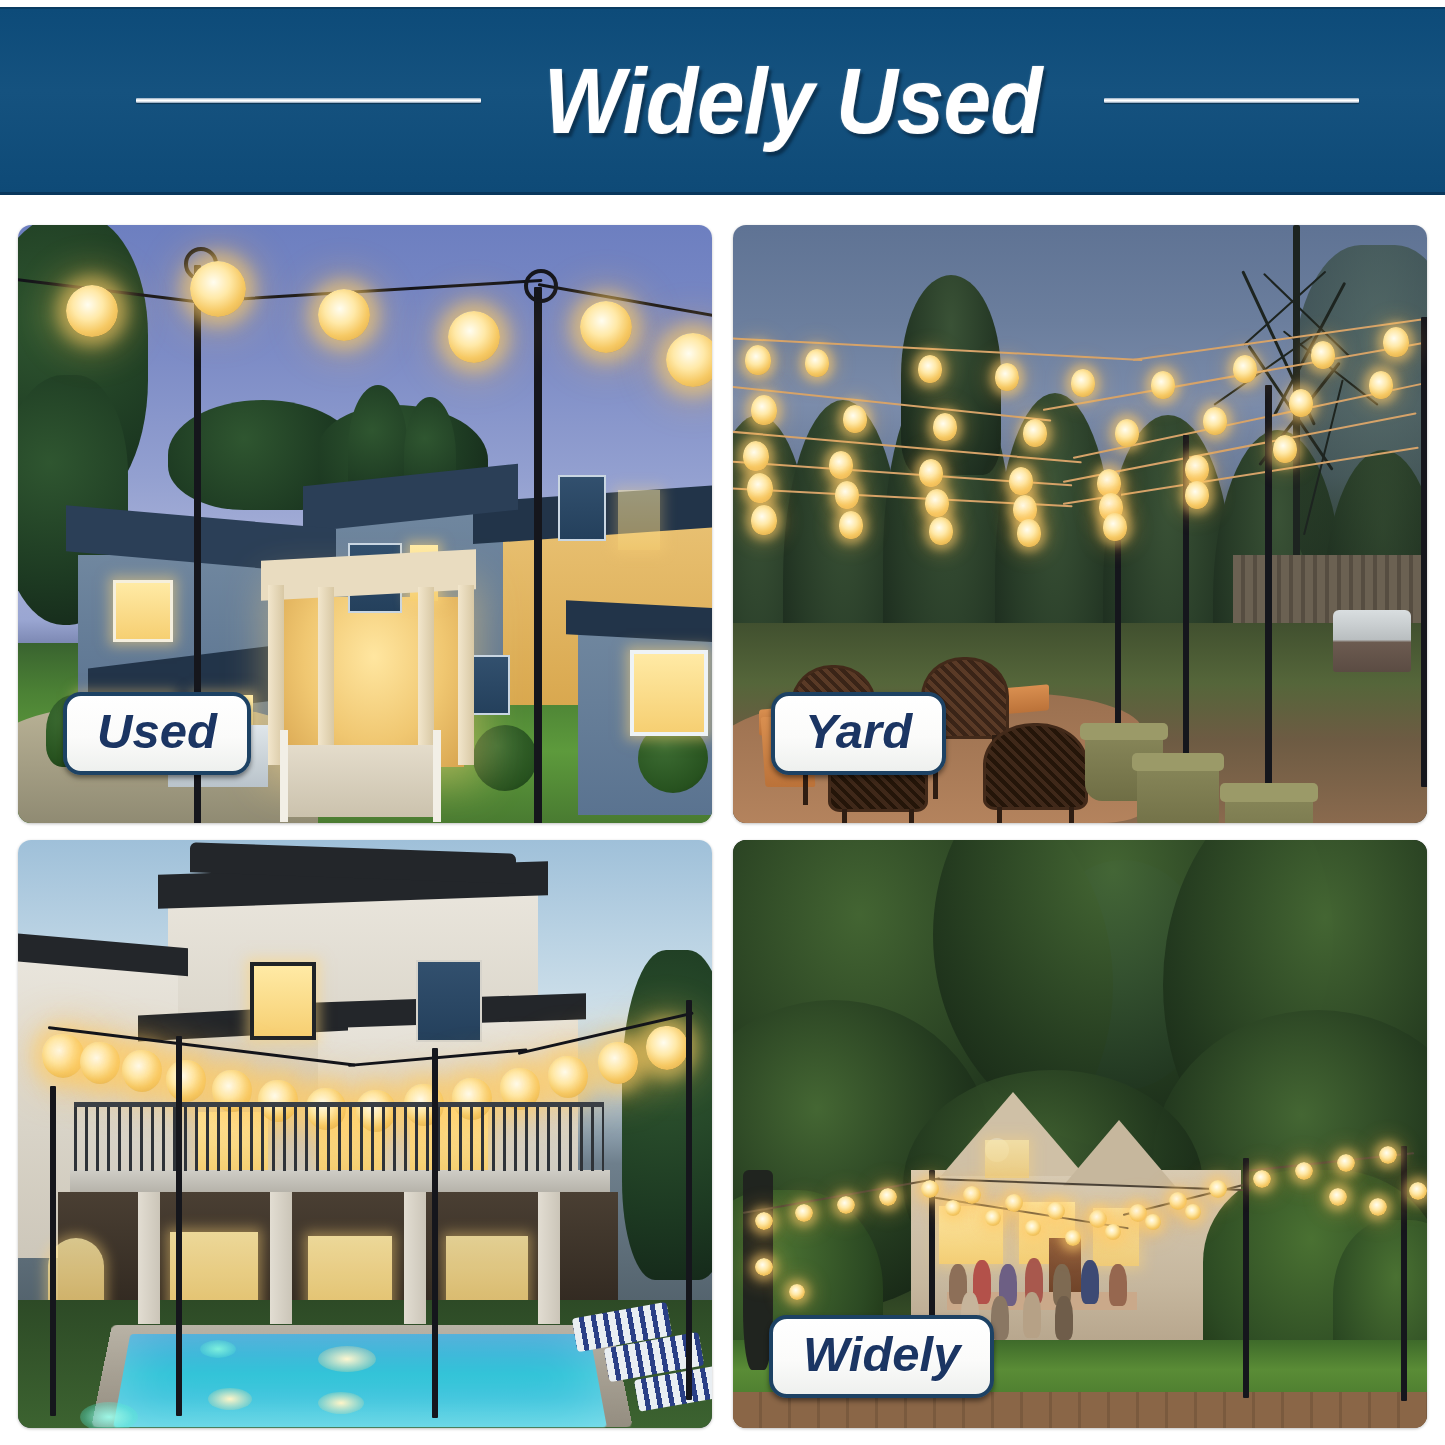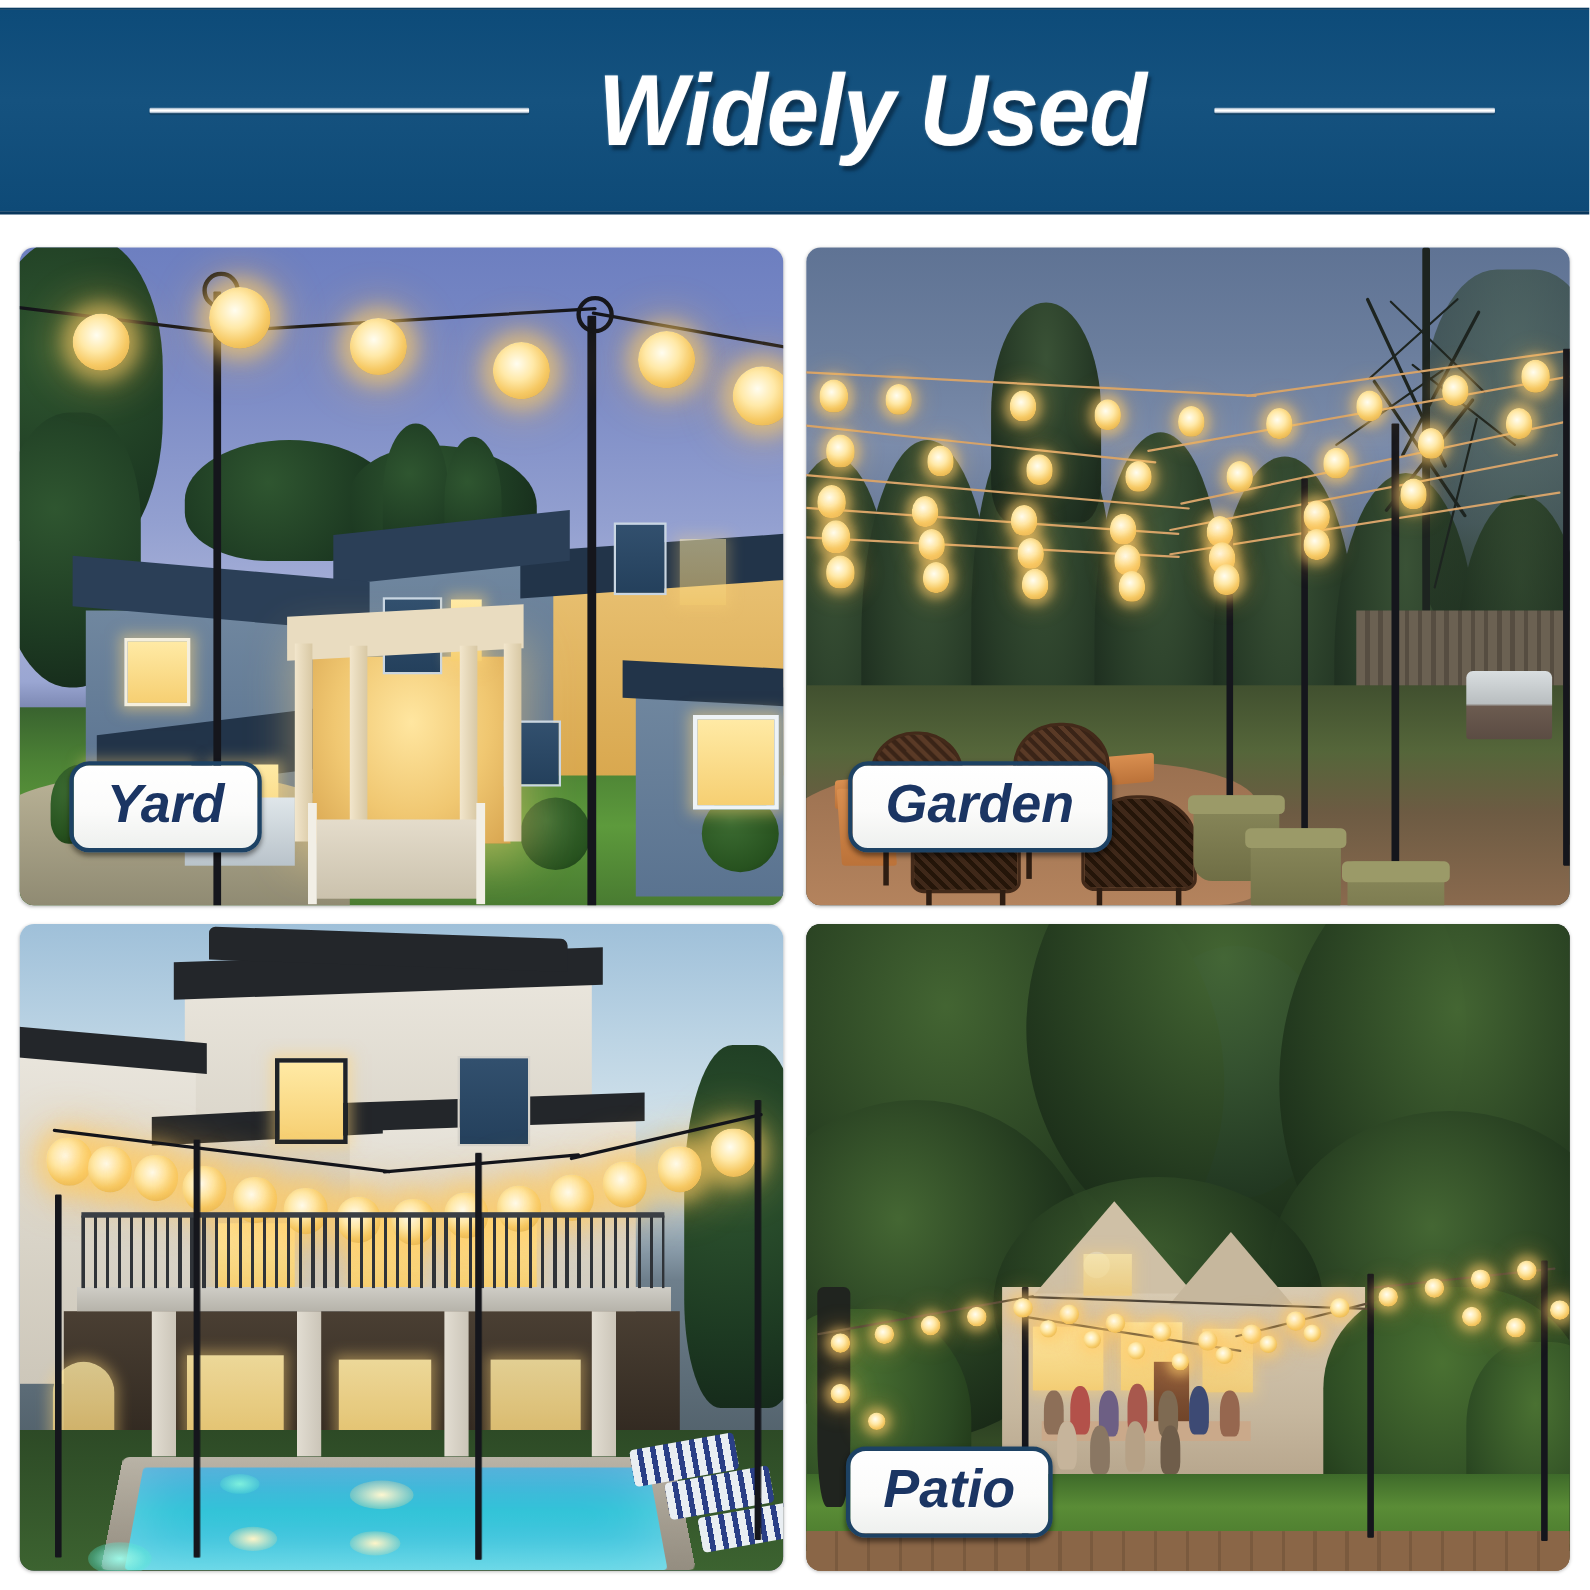--- a/index.html
+++ b/index.html
@@ -240,21 +240,21 @@
       <div class="bulb" style="left:562px;top:78px;width:52px;">
           <b></b>
           <i style="height:52px;"></i>
         </div>
       <div class="bulb" style="left:648px;top:110px;width:54px;">
           <b></b>
           <i style="height:54px;"></i>
         </div>
 
       <div class="chip chip-yard">
-        <span>Yard</span>
+        <span>Used</span>
       </div>
     </div>
 
     <div class="photo patio">
 
       <div class="conifer" style="left:-30px;top:190px;width:110px;height:340px;"></div>
       <div class="conifer" style="left:50px;top:175px;width:120px;height:360px;"></div>
       <div class="conifer" style="left:150px;top:140px;width:130px;height:390px;"></div>
       <div class="conifer" style="left:168px;top:50px;width:100px;height:200px;"></div>
       <div class="conifer" style="left:262px;top:168px;width:120px;height:370px;"></div>
@@ -470,21 +470,21 @@
       <div class="bulb tiny" style="left:284px;top:296px;width:24px;">
           <b></b>
           <i style="height:28px;border-radius:50% 50% 45% 45%;"></i>
         </div>
       <div class="bulb tiny" style="left:370px;top:290px;width:24px;">
           <b></b>
           <i style="height:28px;border-radius:50% 50% 45% 45%;"></i>
         </div>
 
       <div class="chip chip-patio">
-        <span>Garden</span>
+        <span>Yard</span>
       </div>
     </div>
 
     <div class="photo pool">
 
       <div class="pool-house" style="left:150px;top:52px;width:370px;height:280px;"></div>
       <div class="pool-roof" style="left:140px;top:28px;width:390px;height:34px;transform:skewY(-2deg);"></div>
       <div class="pool-roof" style="left:172px;top:8px;width:326px;height:30px;transform:skewY(2deg);border-radius:6px 6px 0 0;"></div>
 
       <div class="pool-house" style="left:-10px;top:118px;width:170px;height:300px;"></div>
@@ -768,18 +768,18 @@
       <div class="bulb tiny" style="left:22px;top:420px;width:18px;z-index:21;">
           <b></b>
           <i style="height:18px;"></i>
         </div>
       <div class="bulb tiny" style="left:56px;top:446px;width:16px;z-index:21;">
           <b></b>
           <i style="height:16px;"></i>
         </div>
 
       <div class="chip chip-garden">
-        <span>Patio</span>
+        <span>Widely</span>
       </div>
     </div>
 
   </div>
 </div>
 
 </body></html>

